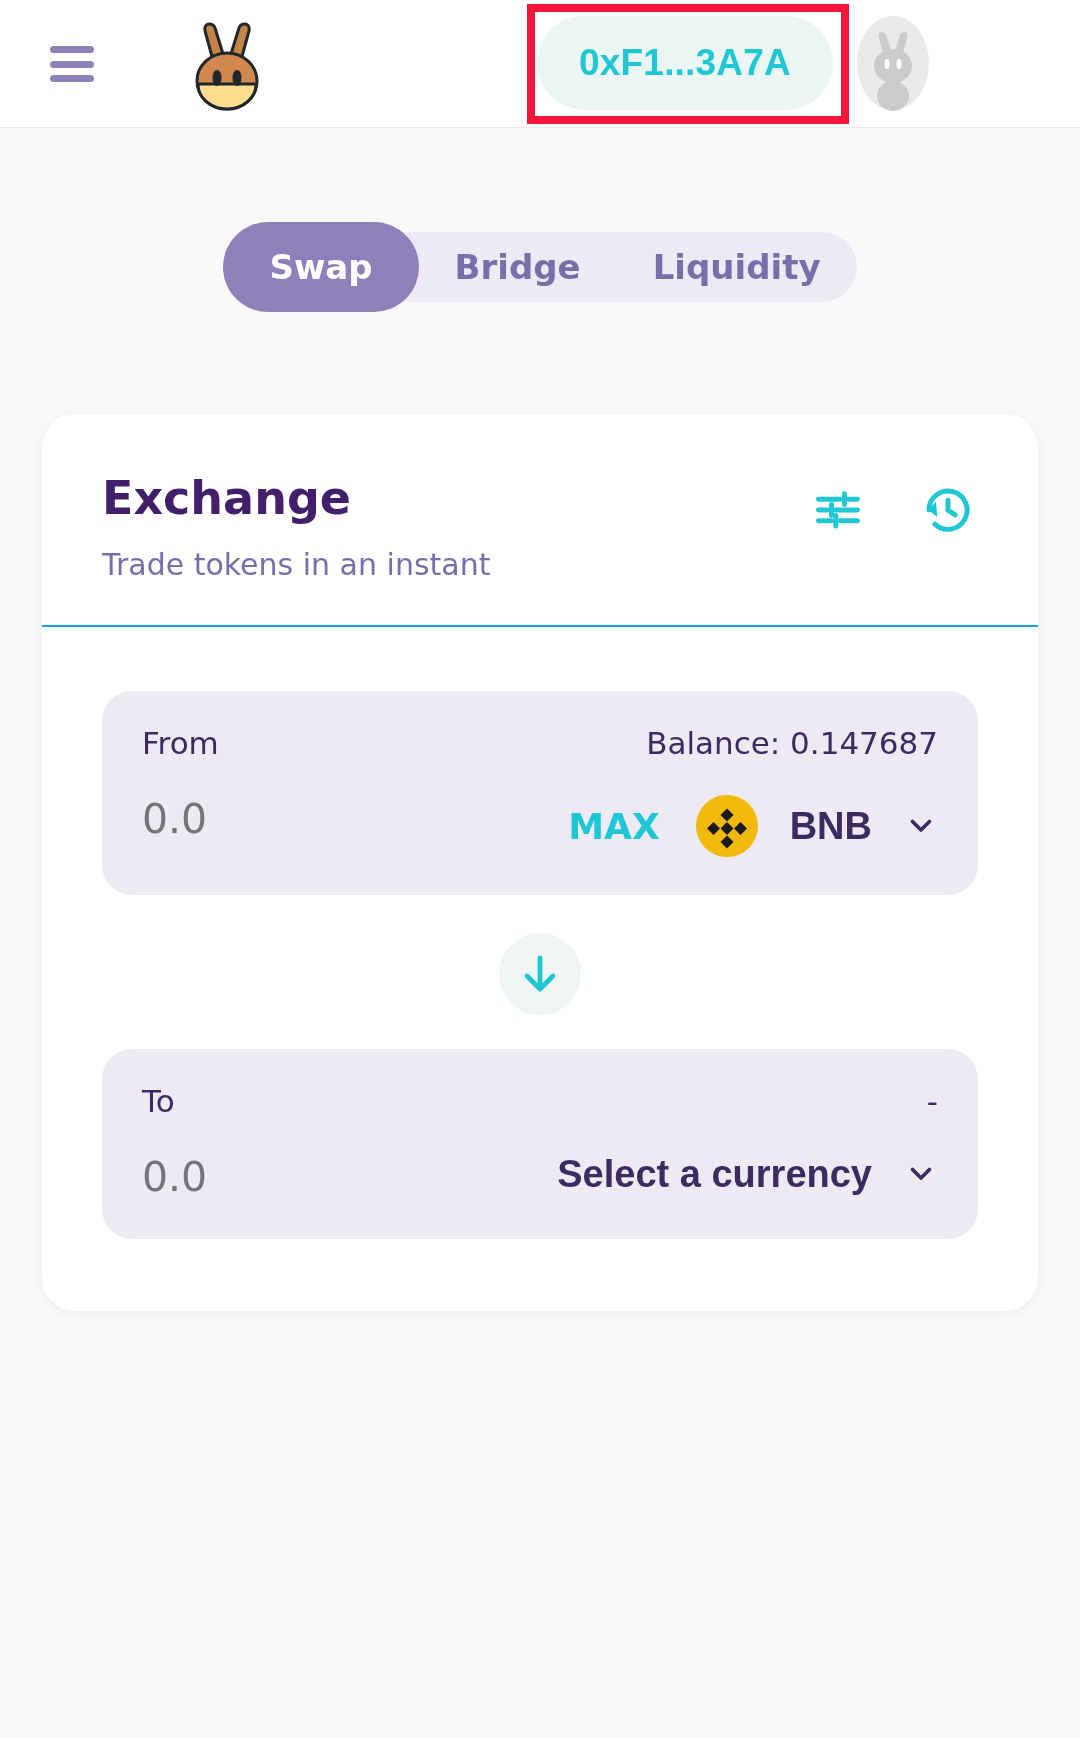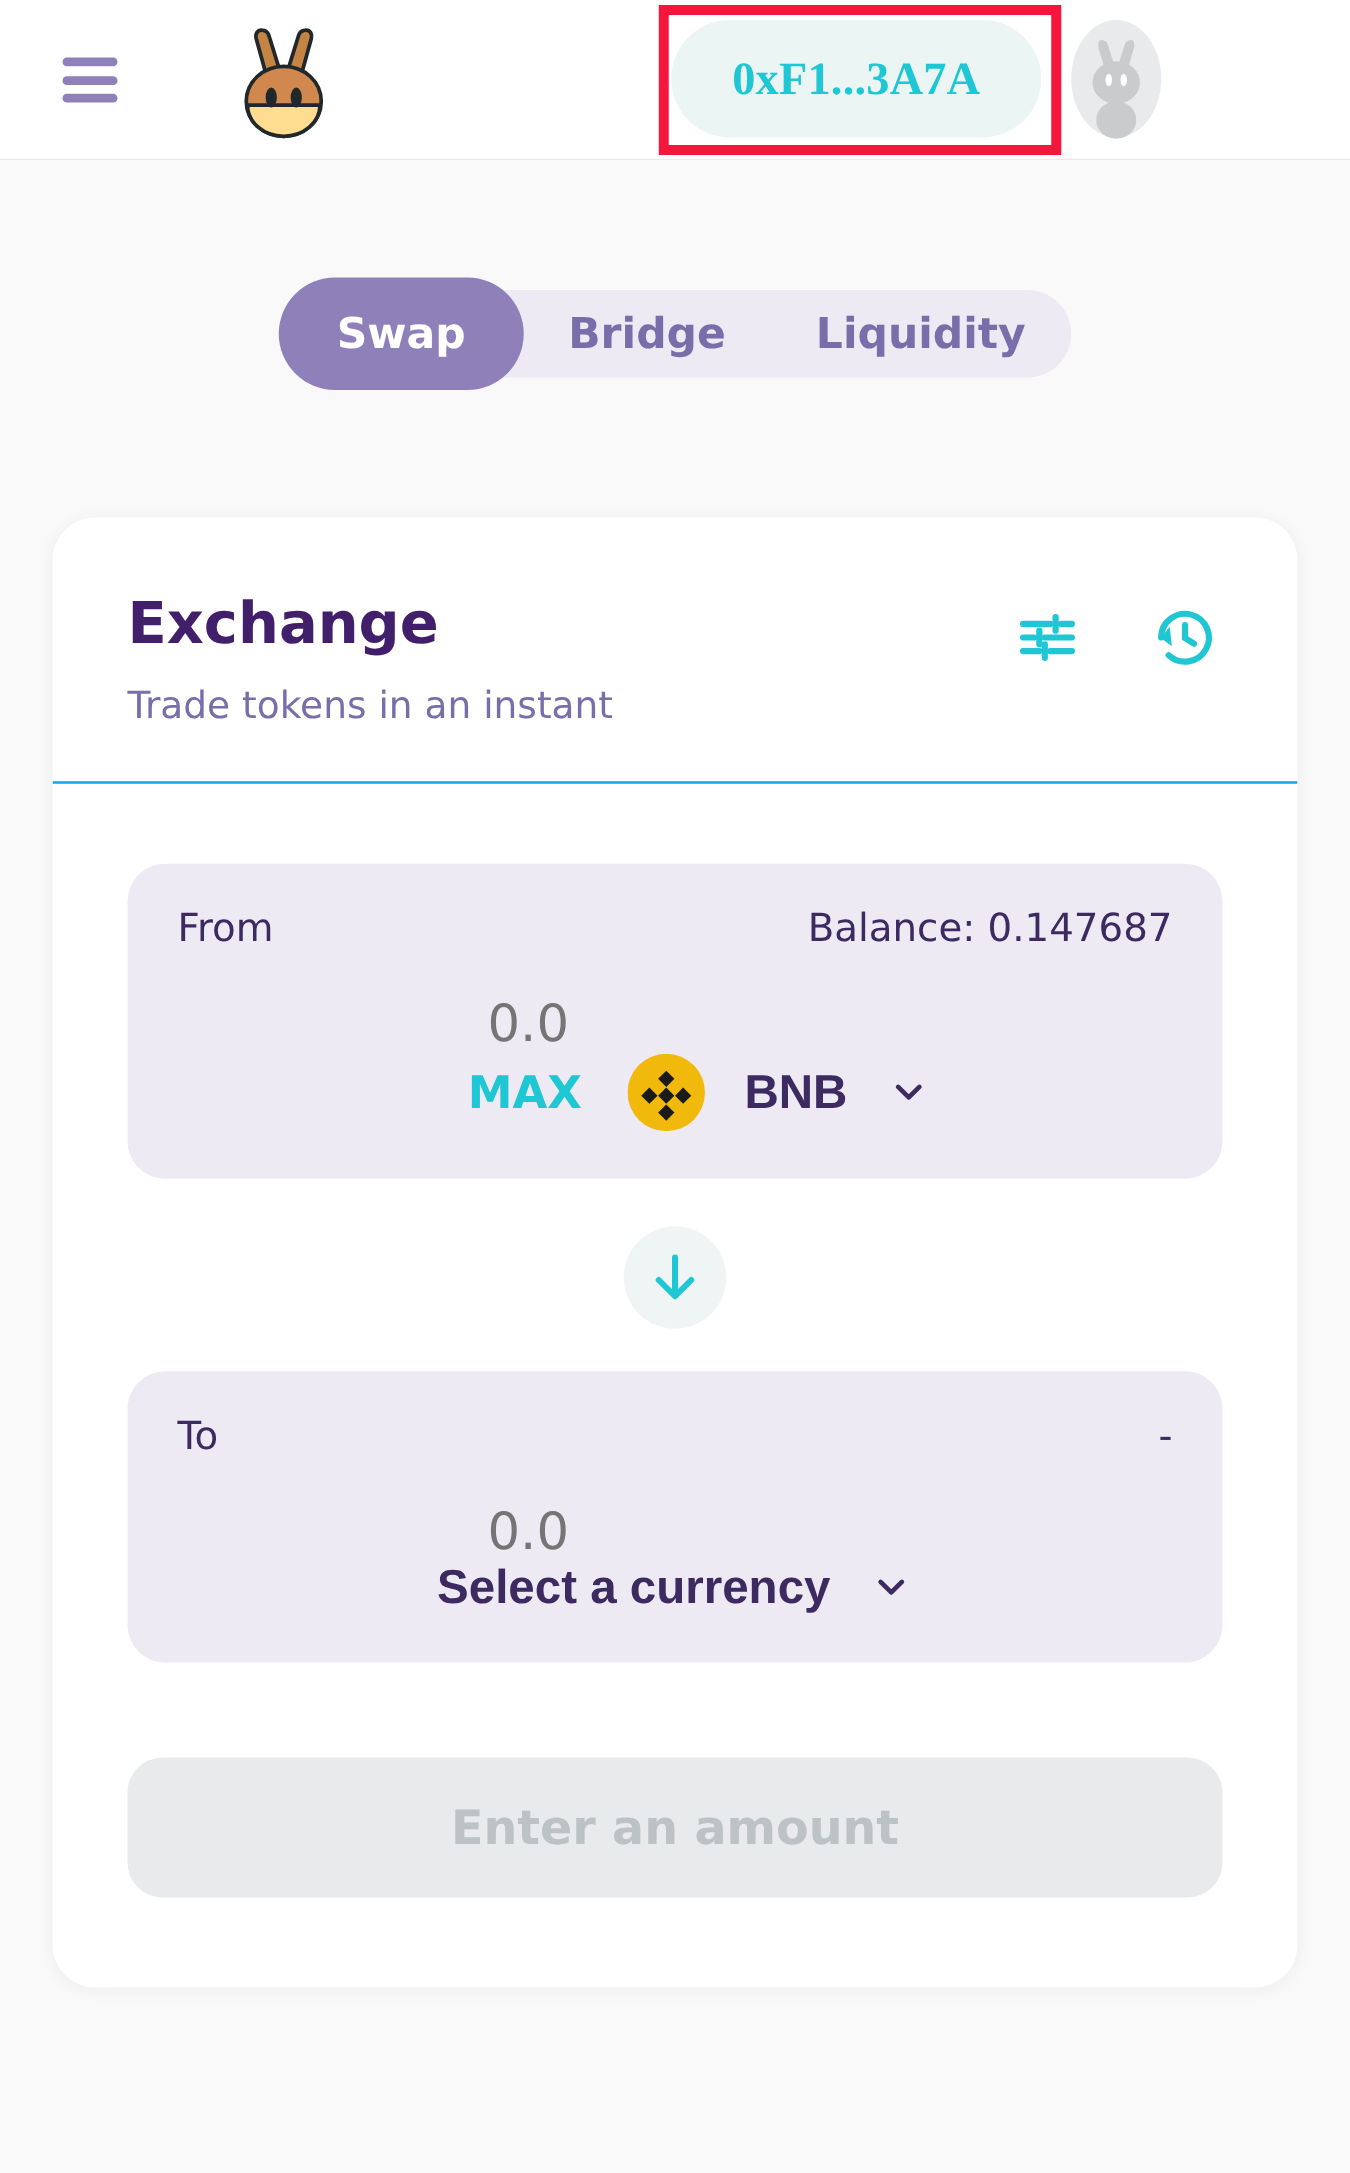--- a/index.html
+++ b/index.html
@@ -75,21 +75,20 @@
     align-items: center;
     justify-content: center;
     cursor: pointer;
     border: none;
   }
   .wallet-btn span {
     color: #1fc7d4;
     font-size: 37px;
     font-weight: bold;
     letter-spacing: 0.2px;
-    font-family: Liberation Serif, serif;
   }
 
   .avatar {
     position: absolute;
     left: 855px;
     top: 14px;
     width: 76px;
     height: 98px;
     cursor: pointer;
   }
@@ -204,23 +203,22 @@
   .panel-balance {
     font-size: 31px;
     color: #3c2a60;
   }
   .panel-dash {
     font-size: 31px;
     color: #3c2a60;
   }
   .panel-row {
     display: flex;
-    align-items: center;
+    align-items: flex-start;
     justify-content: space-between;
-    flex-direction: column;
   }
   .amount-input {
     font-size: 41px;
     color: #b6a9d2;
     font-weight: normal;
     background: transparent;
     border: none;
     outline: none;
     width: 300px;
     padding: 0;
@@ -446,18 +444,15 @@
           <span class="select-currency">Select a currency</span>
           <span>
             <svg viewBox="0 0 24 24" width="34" height="34">
               <path d="M6 9.5 L12 15.5 L18 9.5" fill="none" stroke="#3c2a60" stroke-width="2.6" stroke-linecap="round" stroke-linejoin="round"></path>
             </svg>
           </span>
         </button>
       </div>
     </div>
 
-    <button class="action-btn" disabled="">
-      <span>Enter an amount</span>
-    </button>
 
   </div>
 </div>
 
 </body></html>

